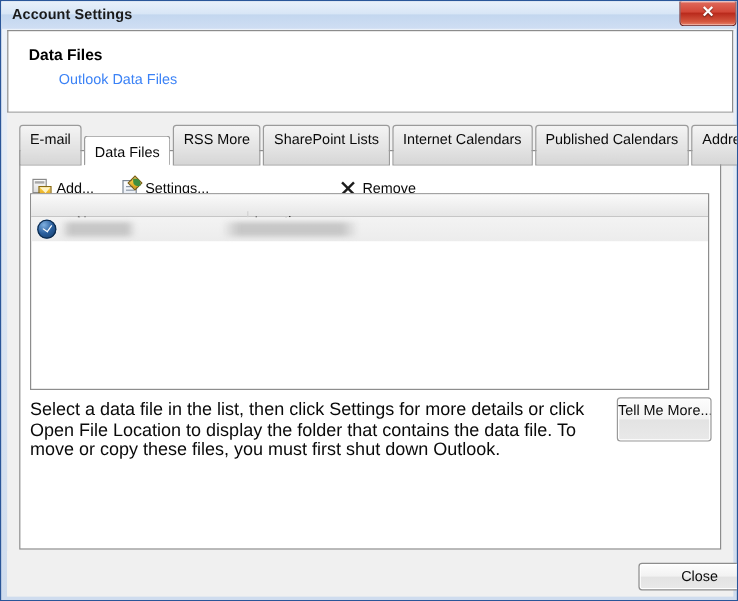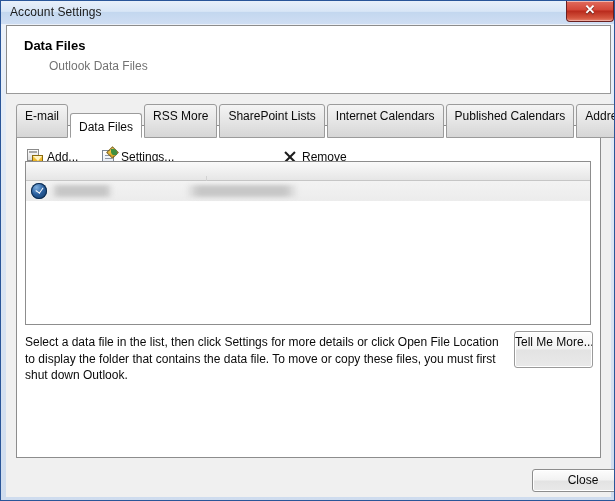--- a/index.html
+++ b/index.html
@@ -28,20 +28,21 @@
     width: 615px; height: 23px;
     background: linear-gradient(to bottom, #e8f0fa 0%, #d8e6f6 45%, #c3d7ef 50%, #cfdef3 100%);
   }
   .titlebar-text {
     position: absolute;
     left: 9px; top: 4px;
     font-size: 12px;
     color: #1a1a1a;
     letter-spacing: 0.1px;
     white-space: nowrap;
+    font-weight: bold;
   }
   .close-btn {
     position: absolute;
     right: 2px; top: 0px;
     width: 46px; height: 20px;
     border: 1px solid #6a2020;
     border-top: none;
     border-radius: 0 0 4px 4px;
     background: linear-gradient(to bottom, #e06c5e 0%, #d24637 45%, #b92a1c 50%, #d4563f 85%, #e8836f 100%);
     box-shadow: inset 0 -1px 0 rgba(255,255,255,0.35), inset 0 1px 0 rgba(255,255,255,0.5);
@@ -72,21 +73,21 @@
     position: absolute;
     left: 17px; top: 12px;
     font-size: 13px;
     font-weight: bold;
     color: #000000;
   }
   .header-sub {
     position: absolute;
     left: 42px; top: 33px;
     font-size: 12px;
-    color: #737373;
+    color: #3b82f6;
   }
 
   
   .body-area {
     position: absolute;
     left: 5px; top: 93px;
     width: 605px; height: 403px;
     background: #f0f0f0;
   }
 
@@ -304,21 +305,21 @@
     border-radius: 2px;
   }
   .redact.r-name { left: 25px; width: 62px; }
   .redact.r-loc  { left: 160px; width: 112px; }
 
   
   .desc {
     position: absolute;
     left: 8px; top: 208px;
     width: 478px;
-    font-size: 12px;
+    font-size: 15px;
     color: #0a0a0a;
     line-height: 16.5px;
   }
   .tellme-btn {
     position: absolute;
     left: 497px; top: 205px;
     width: 79px; height: 37px;
     box-sizing: border-box;
     font-size: 12px;
     color: #0a0a0a;

